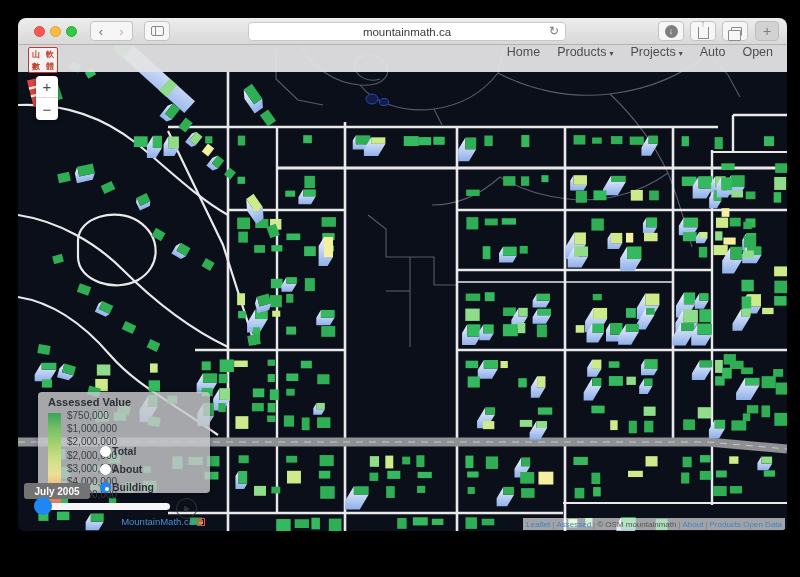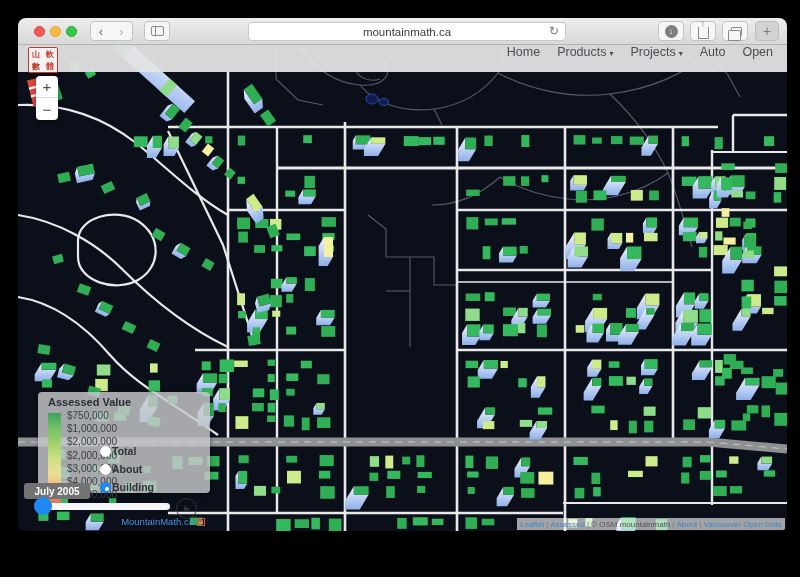--- a/index.html
+++ b/index.html
@@ -732,17 +732,17 @@
 
       <div class="attribution" id="attribution">
           <span class="attr-link">Leaflet</span>
           <span class="attr-sep">|</span>
           <span class="attr-link">Assessed</span>
           <span class="attr-sep">|</span>
           <span class="attr-plain">© OSM mountainmath</span>
           <span class="attr-sep">|</span>
           <span class="attr-link">About</span>
           <span class="attr-sep">|</span>
-          <span class="attr-link">Vancouver Open Data</span>
+          <span class="attr-link">Products Open Data</span>
         </div>
     </div>
   </div>
 </div>
 
 </body></html>

